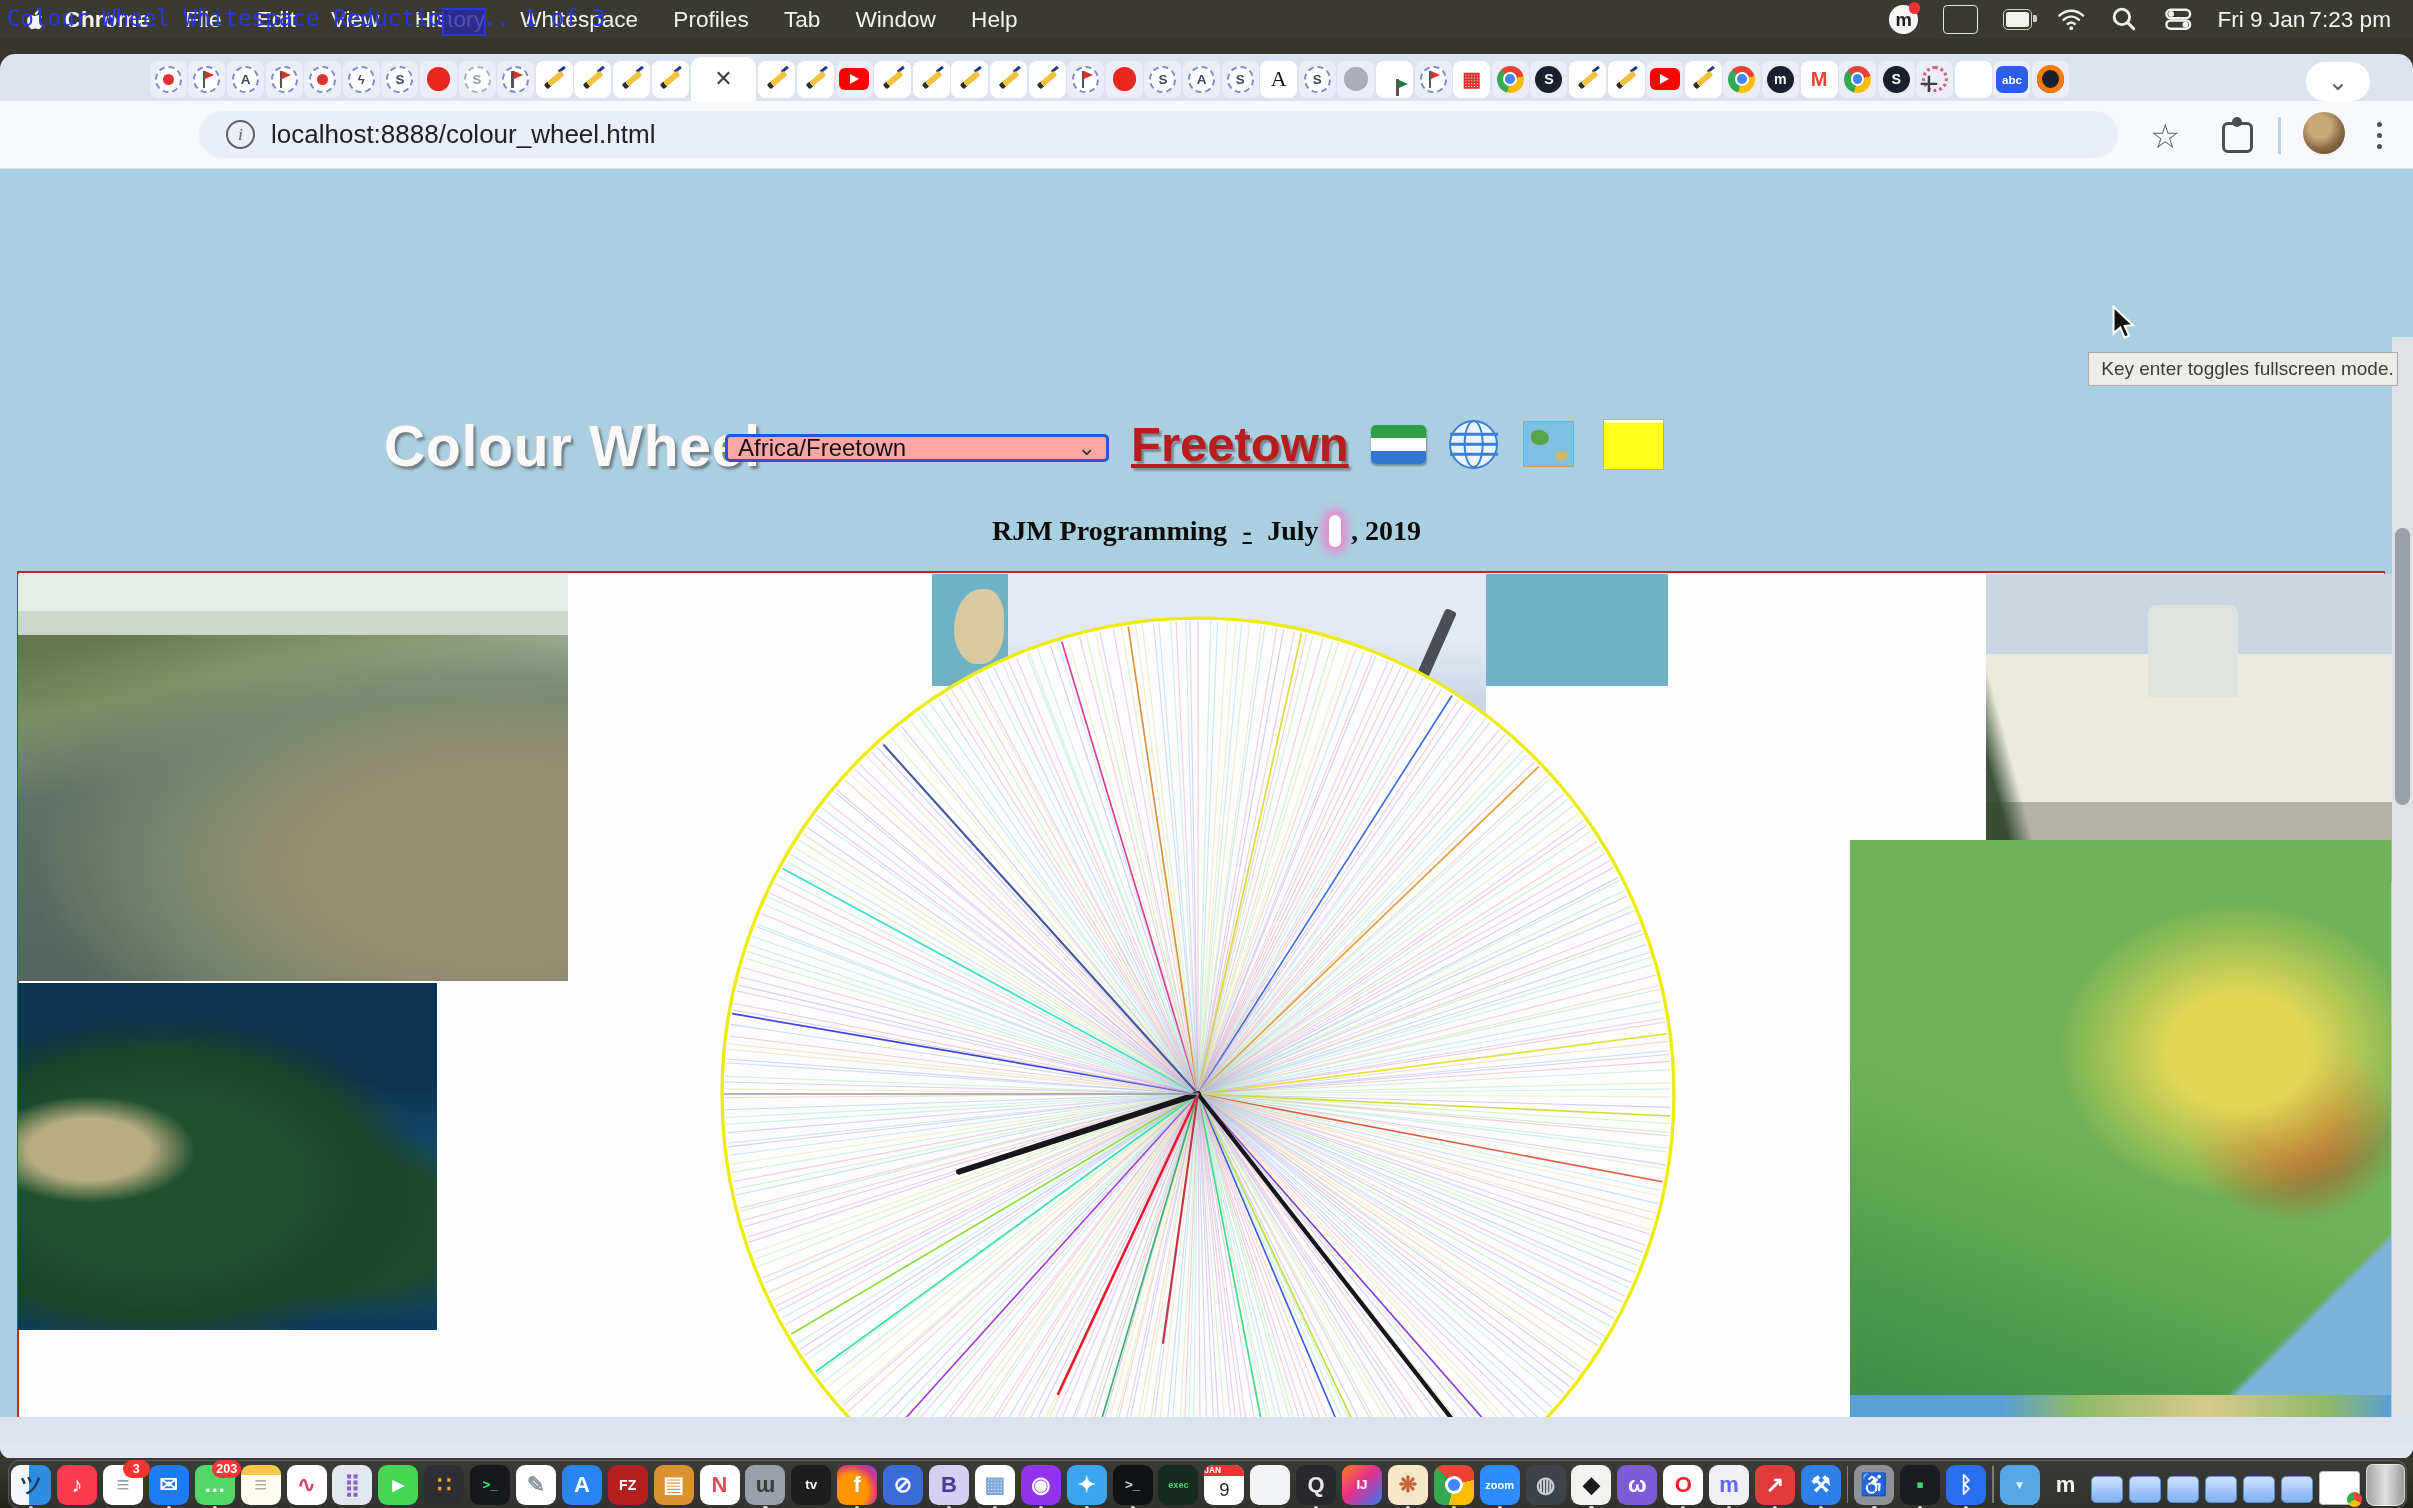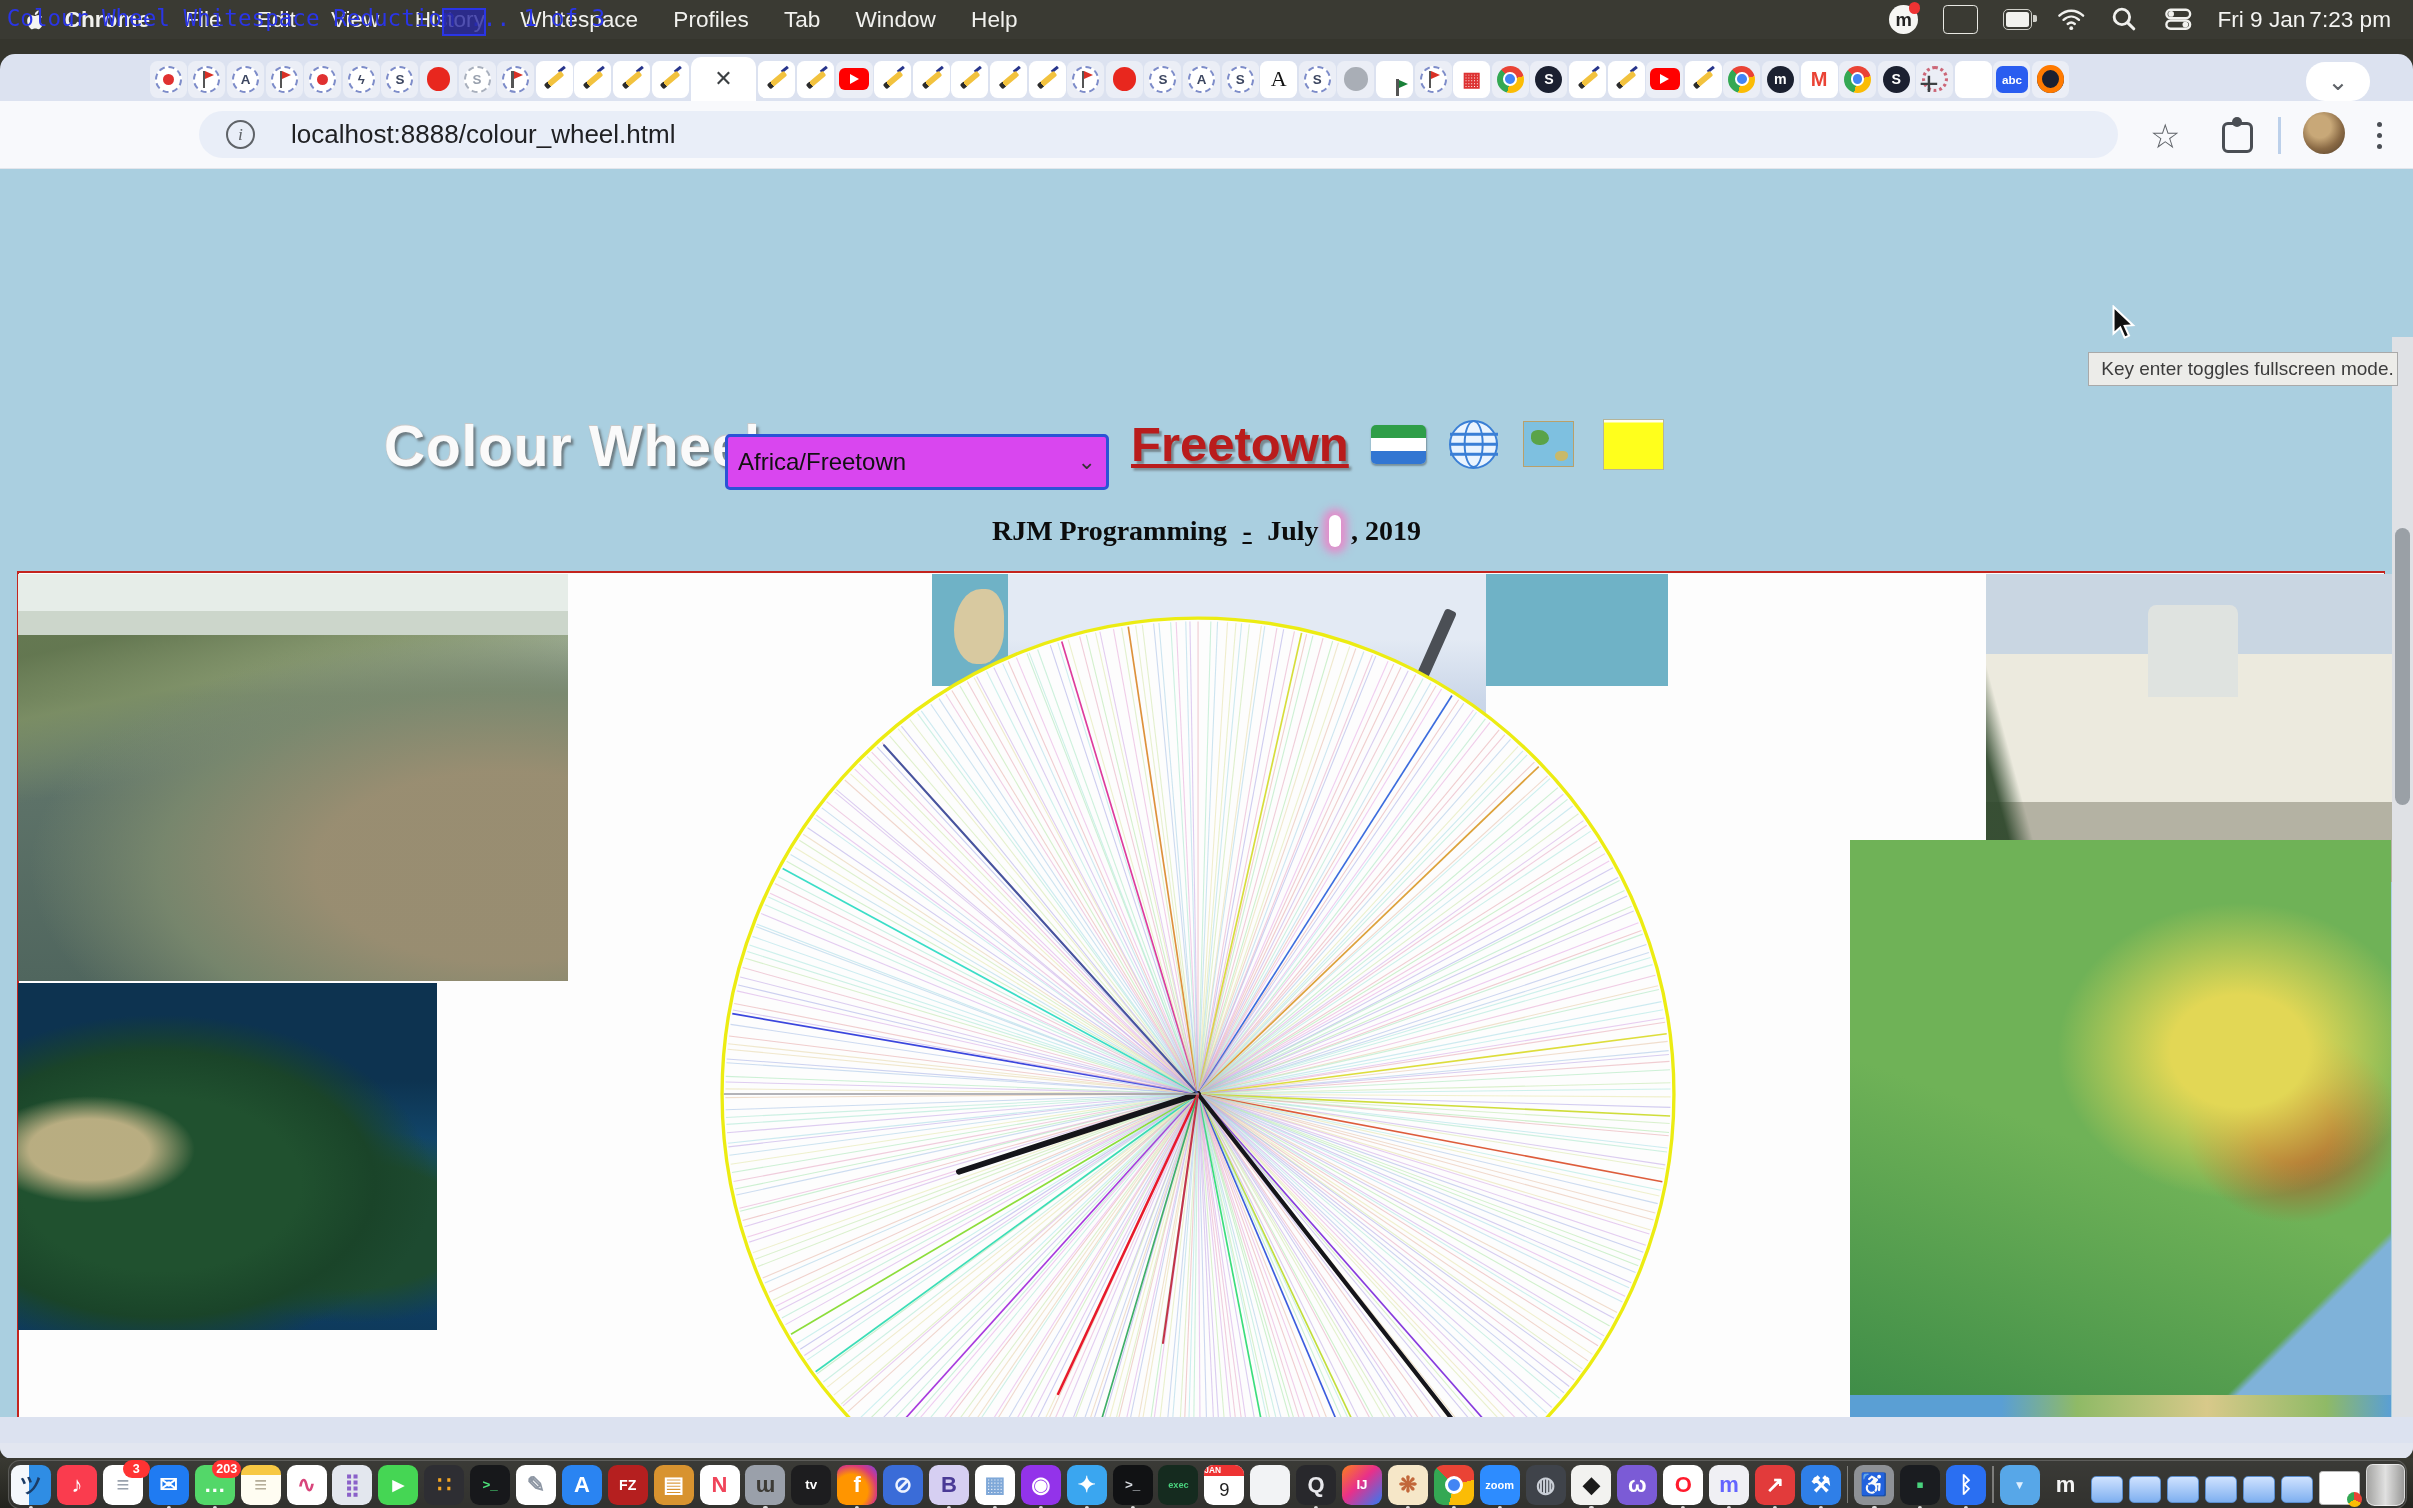--- a/index.html
+++ b/index.html
@@ -63,32 +63,32 @@
   .gm{color:#ea4335;font-weight:700;font-size:20px;}
   .serifA{font-family:"Liberation Serif",serif;font-size:22px;color:#111;}
   .abctile{background:#2a5df0;border-radius:6.7px;width:32px;height:27px;color:#fff;font-size:11.7px;font-weight:700;display:flex;align-items:center;justify-content:center;}
   .calcred{color:#d33;font-size:20px;font-weight:700;}
 
   
   #toolbar{left:0;top:101px;width:2413px;height:67px;background:#f8f9fc;border-bottom:1.7px solid #e3e6ec;z-index:2;}
   .tbtn{font-size:32px;color:#3f4247;top:114px;}
   #omnibox{left:199px;top:111px;width:1919px;height:47px;border-radius:23.5px;background:#e9eef8;display:flex;align-items:center;z-index:3;}
   #info-circle{margin-left:27px;width:25px;height:25px;border:2.5px solid #5f6368;border-radius:50%;color:#5f6368;font-family:"Liberation Serif",serif;font-size:17.6px;display:flex;align-items:center;justify-content:center;font-style:italic;}
-  #url-text{margin-left:36px;font-size:26px;color:#202124;}
+  #url-text{margin-left:16px;font-size:26px;color:#202124;}
   #star-btn{left:2150px;top:116px;font-size:34px;color:#5f6368;z-index:3;}
   #ext-btn{left:2222px;top:122px;width:25px;height:25px;border:3.4px solid #4a4e54;border-radius:5.9px;z-index:3;}
   #ext-btn:before{content:"";position:absolute;left:6.7px;top:-8.4px;width:10px;height:10px;border-radius:50%;background:#4a4e54;}
   #tb-sep{left:2278px;top:117px;width:3.4px;height:37px;background:#bcd0ea;z-index:3;}
   #avatar{left:2303px;top:112px;width:42px;height:42px;border-radius:50%;background:radial-gradient(circle at 40% 35%,#c8a878 0 30%,#8a6a45 60%,#4e3c28 100%);z-index:3;}
   #kebab{left:2377px;top:122px;width:5px;height:5px;border-radius:50%;background:#4a4e54;box-shadow:0 11px 0 #4a4e54,0 22px 0 #4a4e54;z-index:3;}
 
   
   #page{left:0;top:168px;width:2413px;height:1249px;background:#aacfe0;overflow:hidden;z-index:1;}
   #page-title{left:384px;top:245px;font-size:57px;font-weight:700;color:#fafafa;letter-spacing:0.8px;text-shadow:2.5px 3.4px 2.5px rgba(70,70,70,.6),-0.8px -0.8px 0 #c9c9c9;z-index:6;}
-  #tz-select{left:725px;top:266px;width:384px;height:56px;background:#d946ef;border:3.4px solid #2b53d6;border-radius:5px;display:flex;align-items:center;z-index:6;box-sizing:border-box;text-align:right;}
+  #tz-select{left:725px;top:266px;width:384px;height:28px;background:#fca5a5;border:3.4px solid #2b53d6;border-radius:5px;display:flex;align-items:center;z-index:6;box-sizing:border-box;text-align:right;}
   #tz-select .val{margin-left:10px;font-size:24px;color:#111;}
   #tz-select .chev{margin-left:auto;margin-right:10px;font-size:22px;color:#333;}
   #city-row{left:1131px;top:241px;height:70px;display:flex;align-items:center;z-index:6;white-space:nowrap;}
   #city-link{font-size:49px;font-weight:700;color:#b91c1c;text-decoration:underline;text-shadow:2.5px 2.5px 1.7px rgba(80,80,80,.55);}
   #city-suffix{font-size:49px;font-weight:700;color:#fafafa;text-shadow:2.5px 2.5px 2.5px rgba(70,70,70,.6);margin-left:5px;}
   .sl-flag{width:55px;height:39px;border-radius:5px;overflow:hidden;margin-left:22px;display:flex;flex-direction:column;box-shadow:0.8px 1.7px 1.7px rgba(0,0,0,.3);}
   .sl-flag span{flex:1;}
   .globe{width:45px;height:45px;border-radius:50%;border:2.5px solid #3a7fd6;margin-left:23.5px;position:relative;background:#eaf4ff;}
   .globe:before{content:"";position:absolute;left:50%;top:-1.7px;bottom:-1.7px;width:46%;border:2.5px solid #3a7fd6;border-radius:50%;transform:translateX(-50%);box-sizing:border-box;}
   .globe:after{content:"";position:absolute;top:50%;left:-1.7px;right:-1.7px;height:2.5px;background:#3a7fd6;transform:translateY(-50%);box-shadow:0 -10px 0 #3a7fd6,0 10px 0 #3a7fd6;}

